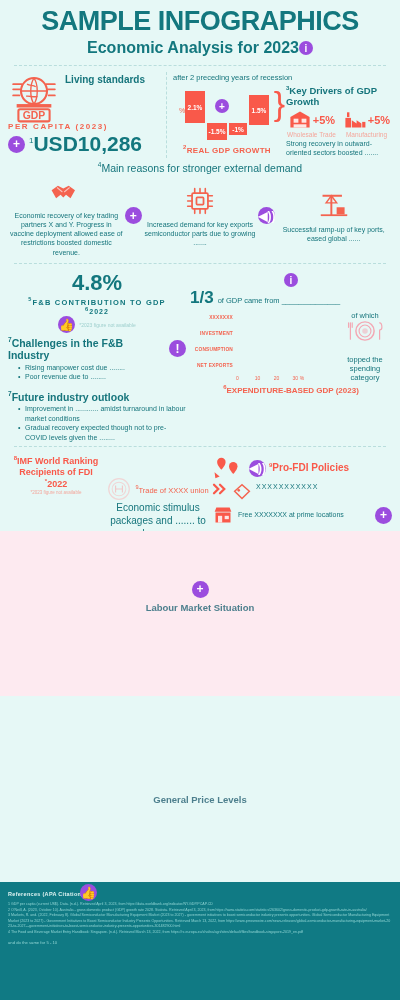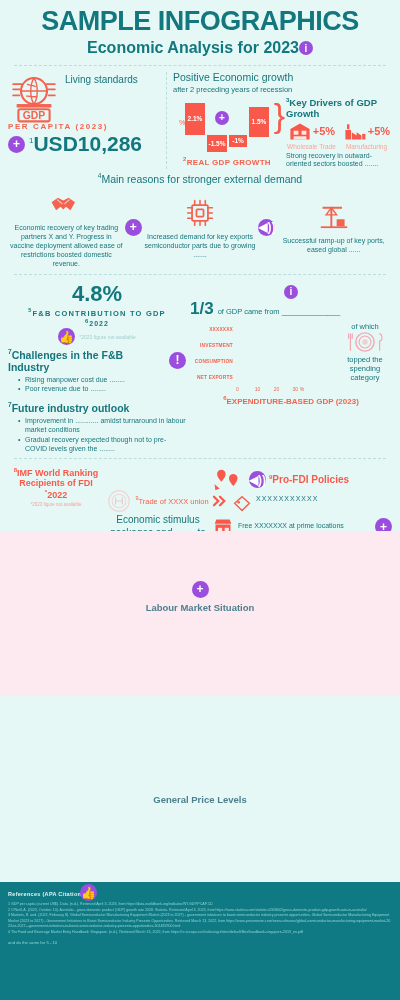--- a/index.html
+++ b/index.html
@@ -30,21 +30,21 @@
   .badge-lg { width: 17px; height: 17px; font-size: 12px; }
 
   .dotted-div { border-top: 1px dashed #b9dedd; margin: 4px 14px; }
 
   
   .row1 { display: flex; padding: 2px 8px 0; gap: 4px; }
   .col-gdp { width: 152px; }
   .gdp-top { display: flex; gap: 5px; align-items: flex-start; }
   .globe-icon { width: 52px; height: 52px; flex: none; }
   .living-txt { font-size: 8.5px; color: #16757c; line-height: 1.28; padding-top: 2px; }
-  .living-head { font-size: 10px; font-weight: 400; display: block; margin-bottom: 1px; }
+  .living-head { font-size: 10px; font-weight: 700; display: block; margin-bottom: 1px; }
   .percapita { font-size: 8px; color: #f4634f; letter-spacing: 1.6px; font-weight: 600;
                text-align: left; margin-top: -2px; padding-right: 2px; }
   .usd-row { display: flex; align-items: center; gap: 4px; margin-top: 1px; }
   .usd-val { font-size: 21px; font-weight: 800; color: #13777e; }
   .usd-val sup { font-size: 8px; font-weight: 500; vertical-align: super; }
 
   .vdiv { width: 1px; border-left: 1px dashed #b9dedd; margin: 0 2px; }
 
   .col-growth { flex: 1; }
   .growth-h { font-size: 10.5px; color: #16757c; font-weight: 500; line-height: 1.1; }
@@ -107,21 +107,21 @@
   .hb-lbl { width: 46px; font-size: 4.8px; color: #f4634f; font-weight: 700; text-align: right;
             padding-right: 3px; letter-spacing: 0.2px; }
   .hb-track { flex: 1; position: relative; height: 13px; }
   .hb-fill { height: 13px; background: #f9594a; }
   .hb-axis { display: flex; margin-left: 46px; position: relative; height: 9px; }
   .hb-tick { position: absolute; font-size: 5px; color: #f4634f; }
   .exp-cap { font-size: 8px; color: #f4634f; font-weight: 700; text-align: center; margin-top: 0px; }
   .exp-cap sup { font-size: 6px; }
   .hbars-right { width: 56px; text-align: center; padding-left: 2px; }
   .ofwhich { font-size: 7.5px; color: #16757c; }
-  .topped { font-size: 7.5px; color: #16757c; line-height: 1.2; margin-top: 2px; }
+  .topped { font-size: 7.5px; color: #16757c; line-height: 1.2; margin-top: 13px; }
 
   
   .row4 { display: flex; padding: 4px 8px 0; align-items: flex-start; }
   .fdi-rank { width: 96px; text-align: center; }
   .rank-txt { font-size: 9px; color: #f9594a; font-weight: 700; line-height: 1.2; }
   .rank-txt sup { font-size: 6px; }
   .rank-note { font-size: 4.5px; color: #f4a79c; margin-top: 1px; }
   .fdi-mid { width: 108px; text-align: center; padding-top: 22px; }
   .fdi-mid-t1 { font-size: 7.5px; color: #f4634f; }
   .fdi-mid-t1 sup { font-size: 5.5px; }
@@ -184,21 +184,20 @@
       <div class="percapita">PER CAPITA (2023)</div>
       <div class="usd-row">
         <span class="badge badge-lg">+</span>
         <span class="usd-val"><sup>1</sup><span>USD10,286</span></span>
       </div>
     </div>
 
     <div class="vdiv"></div>
 
     <div class="col-growth">
-      <div class="growth-h">Positive Economic growth</div>
       <div class="growth-sub">after 2 preceding years of recession</div>
 
       <div class="chart-area">
         <div>
           <div class="waterfall">
             <span class="wf-axis">%</span>
             <div class="wf-bar" style="left:12px; top:6px; width:20px; height:32px;">2.1%</div>
             <div class="wf-bar" style="left:34px; top:38px; width:20px; height:17px;">-1.5%</div>
             <div class="wf-bar" style="left:56px; top:38px; width:18px; height:12px;">-1%</div>
             <div class="wf-bar" style="left:76px; top:10px; width:20px; height:30px;">1.5%</div>

